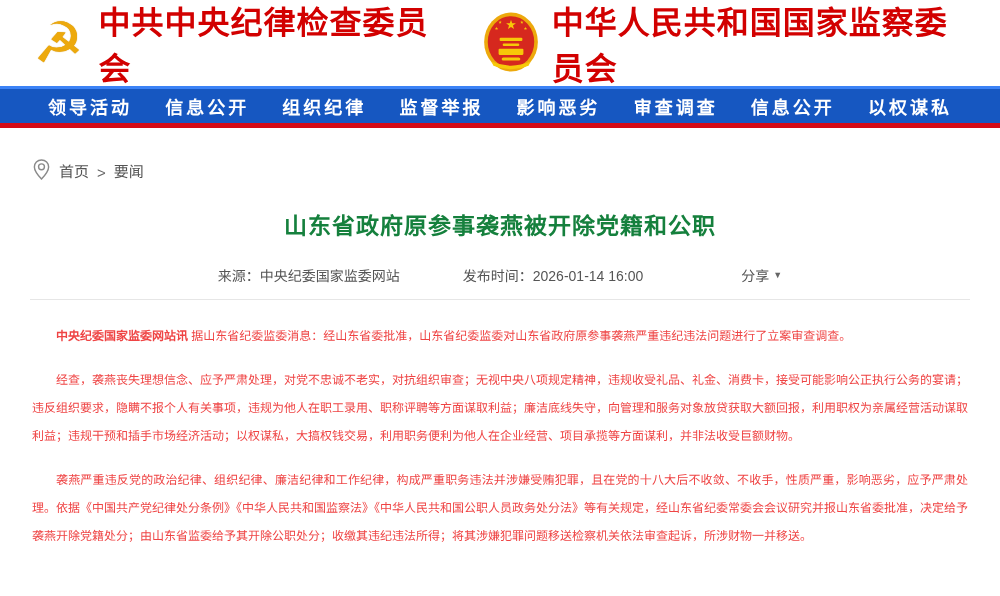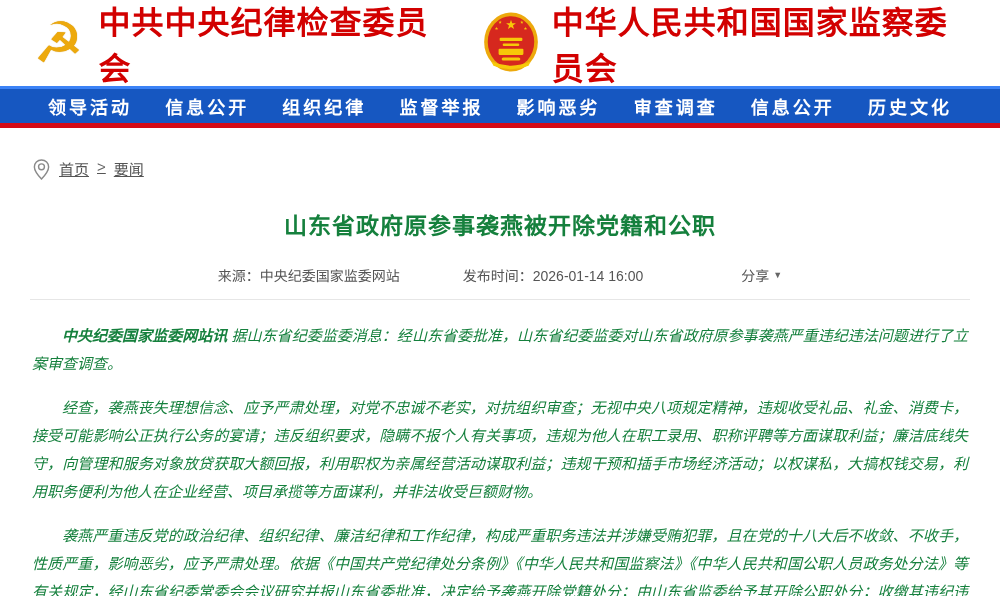--- a/index.html
+++ b/index.html
@@ -37,22 +37,22 @@
     padding: 0 48px;
   }
   .nav-item {
     color: #fff; font-weight: bold; font-size: 18px; letter-spacing: 3px;
     text-decoration: none; cursor: pointer; white-space: nowrap;
   }
   .red-stripe { height: 5px; background: #d40a16; }
 
   
   .breadcrumb {
-    margin: 30px 0 0 32px; display: flex; align-items: flex-start;
-    color: #555; font-size: 15px; text-decoration: underline;
+    margin: 30px 0 0 32px; display: flex; align-items: flex-end;
+    color: #555; font-size: 15px;
   }
   .breadcrumb .pin { margin-right: 8px; display: inline-flex; }
   .breadcrumb a { color: #555; text-decoration: none; cursor: pointer; }
   .breadcrumb .sep { margin: 0 8px; color: #666; }
 
   
   .article-title {
     margin-top: 26px; text-align: center;
     color: #15803d; font-size: 23px; font-weight: bold; letter-spacing: 1px;
   }
@@ -63,22 +63,22 @@
   .meta-item + .meta-item { margin-left: 63px; }
   .share {
     margin-left: 98px; cursor: pointer; display: inline-flex; align-items: center;
     color: #555;
   }
   .share .caret { font-size: 9px; margin-left: 4px; color: #666; }
   .divider { margin: 14px 30px 0 30px; border-bottom: 1px solid #e6e6e6; }
 
   .body { padding: 22px 32px 0 32px; }
   .body p {
-    font-size: 15px; line-height: 28px; color: #15803d;
-    text-align: justify; text-indent: 2em; margin-bottom: 16px; font-style: italic;
+    font-size: 12px; line-height: 28px; color: #ef4444;
+    text-align: justify; text-indent: 2em; margin-bottom: 16px;
   }
   .body p b { font-weight: bold; }
 </style>
 </head>
 <body>
 
 <div class="page">
 
   <header class="site-header">
     <a class="brand">
@@ -107,21 +107,21 @@
   </header>
 
   <nav class="main-nav">
     <a class="nav-item">领导活动</a>
     <a class="nav-item">信息公开</a>
     <a class="nav-item">组织纪律</a>
     <a class="nav-item">监督举报</a>
     <a class="nav-item">影响恶劣</a>
     <a class="nav-item">审查调查</a>
     <a class="nav-item">信息公开</a>
-    <a class="nav-item">历史文化</a>
+    <a class="nav-item">以权谋私</a>
   </nav>
   <div class="red-stripe"></div>
 
   <div class="breadcrumb">
     <span class="pin">
       <svg width="19" height="23" viewBox="0 0 20 24" aria-hidden="true">
         <path d="M10 2 C5.6 2 2.5 5.4 2.5 9.3 C2.5 14 10 22 10 22 C10 22 17.5 14 17.5 9.3 C17.5 5.4 14.4 2 10 2 Z" fill="none" stroke="#8a8a8a" stroke-width="1.5"></path>
         <circle cx="10" cy="9.2" r="3.1" fill="none" stroke="#8a8a8a" stroke-width="1.5"></circle>
       </svg>
     </span>

